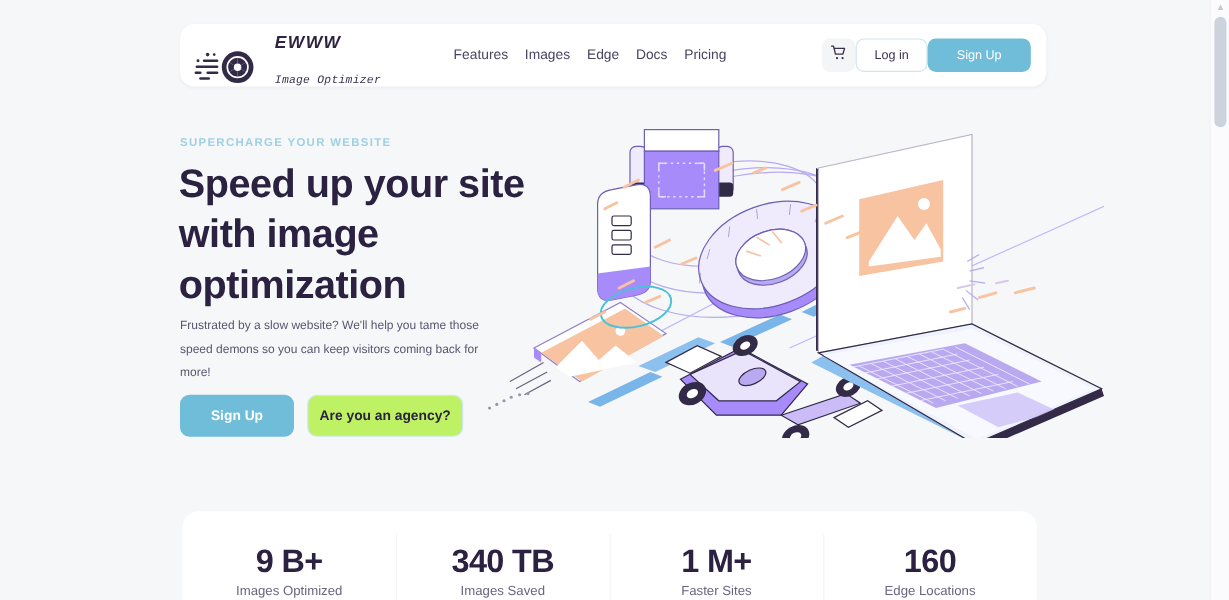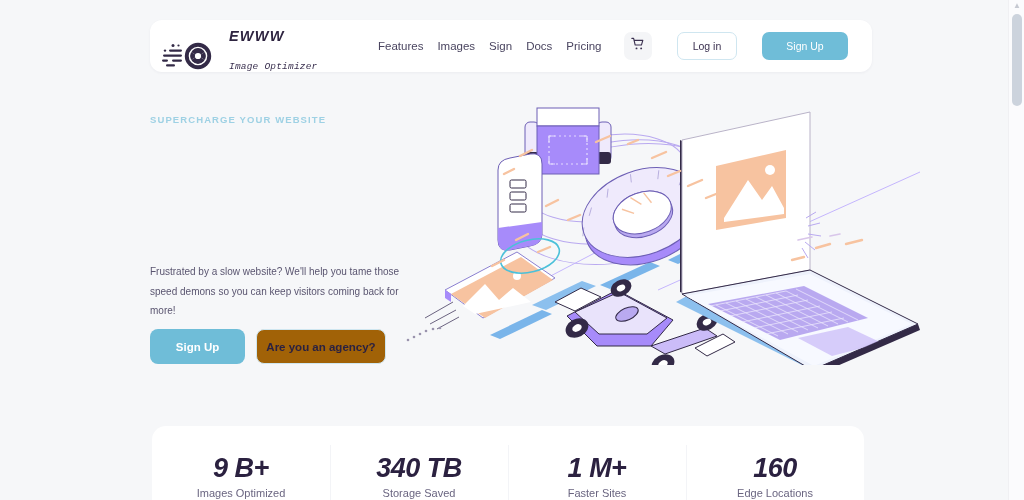--- a/index.html
+++ b/index.html
@@ -98,25 +98,25 @@
   }
   .nav-link {
     font-size: 11.5px;
     color: #4a4560;
     text-decoration: none;
     white-space: nowrap;
   }
 
   #header-actions {
     position: absolute;
-    right: 24px; top: 0;
+    right: 13px; top: 0;
     height: 52px;
     display: flex;
     align-items: center;
-    gap: 25px;
+    gap: 0;
   }
   #cart-button {
     width: 28px; height: 28px;
     border-radius: 7px;
     background: #f4f5f7;
     display: flex;
     align-items: center;
     justify-content: center;
     cursor: pointer;
   }
@@ -189,21 +189,21 @@
     align-items: center;
     justify-content: center;
     font-size: 11.5px;
     font-weight: 700;
     color: #ffffff;
     cursor: pointer;
   }
   #agency-button {
     width: 130px; height: 35px;
     border-radius: 8px;
-    background: #a16207;
+    background: #bef264;
     border: 1px solid #cfe6f0;
     display: flex;
     align-items: center;
     justify-content: center;
     font-size: 11.5px;
     font-weight: 700;
     color: #2b2140;
     cursor: pointer;
     box-sizing: border-box;
   }
@@ -242,21 +242,20 @@
     left: 0; top: 19px;
     width: 1px; height: 58px;
     background: #f3f4f7;
   }
   .stat-value {
     font-size: 27px;
     font-weight: 700;
     color: #2b2140;
     letter-spacing: -.5px;
     line-height: 32px;
-    font-style: italic;
   }
   .stat-label {
     font-size: 11px;
     color: #6a6580;
     margin-top: 3px;
   }
 </style>
 </head>
 <body>
 
@@ -297,41 +296,42 @@
       </span>
       <span class="brand-text">
         <div id="brand-name">EWWW</div>
         <div id="brand-tagline">Image Optimizer</div>
       </span>
     </div>
 
     <nav id="main-nav">
       <a class="nav-link" href="#">Features</a>
       <a class="nav-link" href="#">Images</a>
-      <a class="nav-link" href="#">Sign</a>
+      <a class="nav-link" href="#">Edge</a>
       <a class="nav-link" href="#">Docs</a>
       <a class="nav-link" href="#">Pricing</a>
     </nav>
 
     <div id="header-actions">
       <div id="cart-button">
         <span>
           <svg width="14" height="14" viewBox="0 0 16 16" fill="none" stroke="#3b3150" stroke-width="1.3" stroke-linecap="round" stroke-linejoin="round">
             <path d="M1 1.6h2l1.8 7.6h7.1l1.6-5.4H4.2"></path>
             <circle cx="6.3" cy="13" r="1.1" fill="#3b3150" stroke="none"></circle>
             <circle cx="11.6" cy="13" r="1.1" fill="#3b3150" stroke="none"></circle>
           </svg>
         </span>
       </div>
       <div id="login-button">Log in</div>
       <div id="signup-button-header">Sign Up</div>
     </div>
   </div>
 
   <div id="hero-eyebrow">SUPERCHARGE YOUR WEBSITE</div>
+  <h1 id="hero-title">Speed up your site with image optimization</h1>
   <p id="hero-subtitle">Frustrated by a slow website? We'll help you tame those speed demons so you can keep visitors coming back for more!</p>
 
   <div id="hero-actions">
     <div id="signup-button-hero">Sign Up</div>
     <div id="agency-button">Are you an agency?</div>
   </div>
 
   <div id="hero-illustration">
     <svg width="520" height="265" viewBox="0 0 520 265">
 
@@ -500,21 +500,21 @@
   </div>
 
   <div id="stats-card">
     <div id="stats-row">
       <div class="stat-item">
         <div class="stat-value">9 B+</div>
         <div class="stat-label">Images Optimized</div>
       </div>
       <div class="stat-item">
         <div class="stat-value">340 TB</div>
-        <div class="stat-label">Storage Saved</div>
+        <div class="stat-label">Images Saved</div>
       </div>
       <div class="stat-item">
         <div class="stat-value">1 M+</div>
         <div class="stat-label">Faster Sites</div>
       </div>
       <div class="stat-item">
         <div class="stat-value">160</div>
         <div class="stat-label">Edge Locations</div>
       </div>
     </div>

